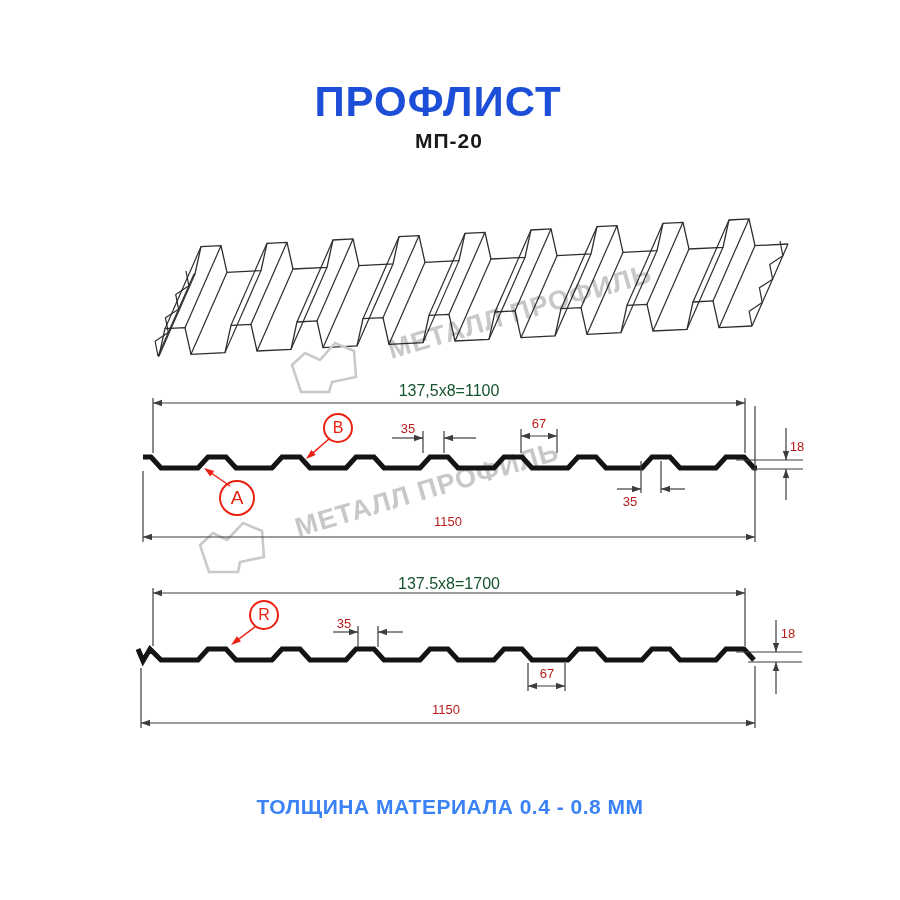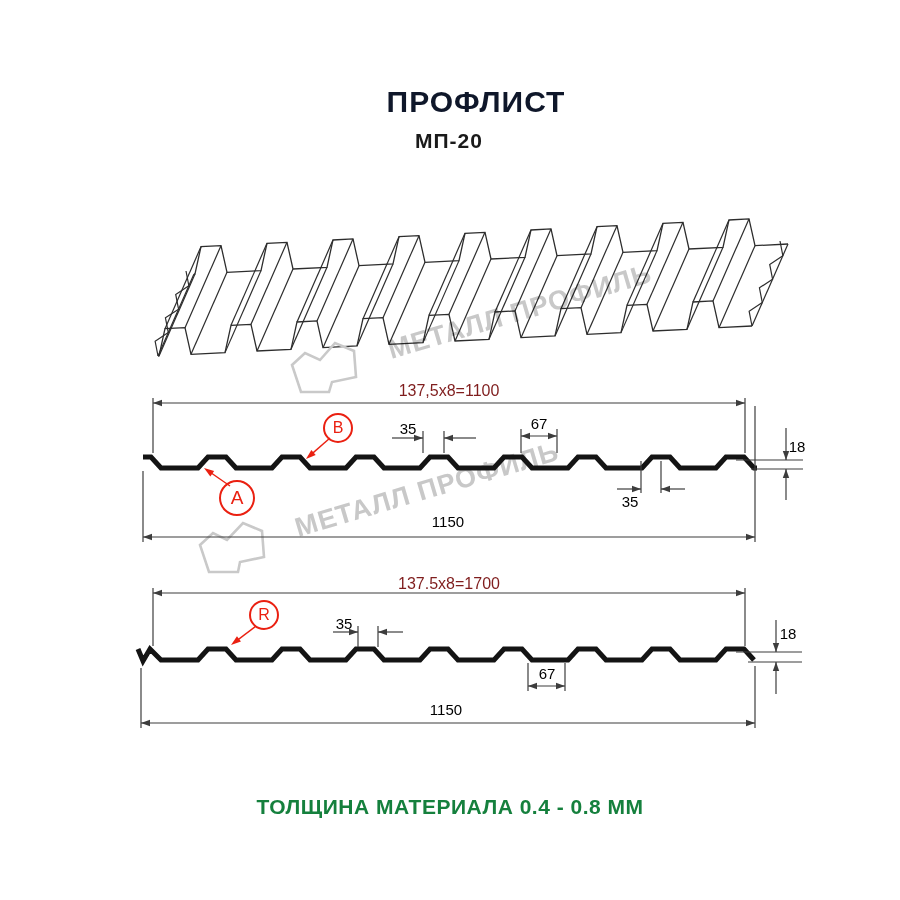--- a/index.html
+++ b/index.html
@@ -1,24 +1,24 @@
 <!DOCTYPE html>
 <html><head>
 <meta charset="utf-8">
 <style>
   html,body{margin:0;padding:0;background:#fff;}
   #canvas{position:relative;width:900px;height:900px;background:#ffffff;overflow:hidden;
           font-family:"Liberation Sans", sans-serif;}
   .abs{position:absolute;}
   .ctr{transform:translate(-50%,-50%);white-space:nowrap;}
-  #title{left:476px;top:102px;font-size:30px;font-weight:800;letter-spacing:1px;color:#0f172a;}
+  #title{left:438px;top:102px;font-size:42px;font-weight:800;letter-spacing:1px;color:#1d4ed8;}
   #subtitle{left:449px;top:141px;font-size:21px;font-weight:600;letter-spacing:1px;color:#1a1a1a;text-align:right;}
-  #footer-note{left:450px;top:807px;font-size:21px;font-weight:600;letter-spacing:.5px;color:#15803d;}
-  .dim{font-size:15px;color:#000000;}
-  .dim-big{font-size:16px;color:#7f1d1d;}
+  #footer-note{left:450px;top:807px;font-size:21px;font-weight:600;letter-spacing:.5px;color:#3b82f6;}
+  .dim{font-size:13px;color:#b91c1c;}
+  .dim-big{font-size:16px;color:#14532d;}
   svg.layer{position:absolute;left:0;top:0;}
   #svg-sheet{z-index:1;}
   .wm{z-index:2;mix-blend-mode:multiply;color:#c8c8c8;font-weight:700;font-size:27px;
       letter-spacing:1px;}
   #svg-draw{z-index:3;}
   .txt{z-index:4;}
   .marker{z-index:5;border-radius:50%;background:transparent;display:flex;align-items:center;
           justify-content:center;font-weight:400;}
   #marker-a{left:237px;top:498px;width:32px;height:32px;border:2.5px solid;font-size:19px;}
   #marker-b{left:338px;top:428px;width:26px;height:26px;border:2.5px solid;font-size:16px;}

